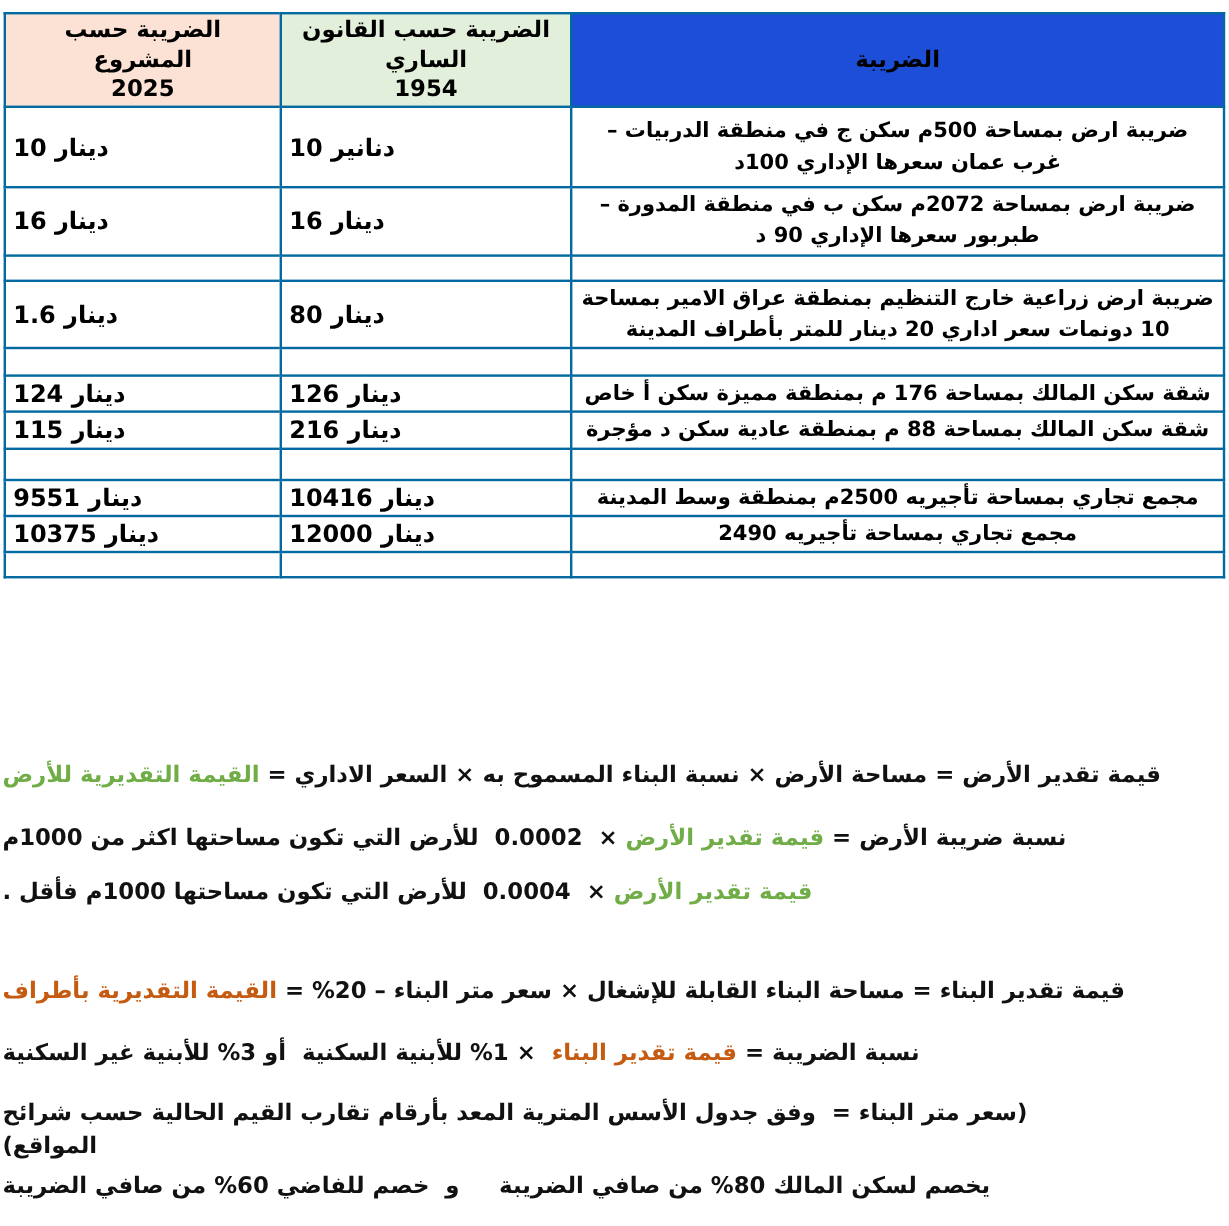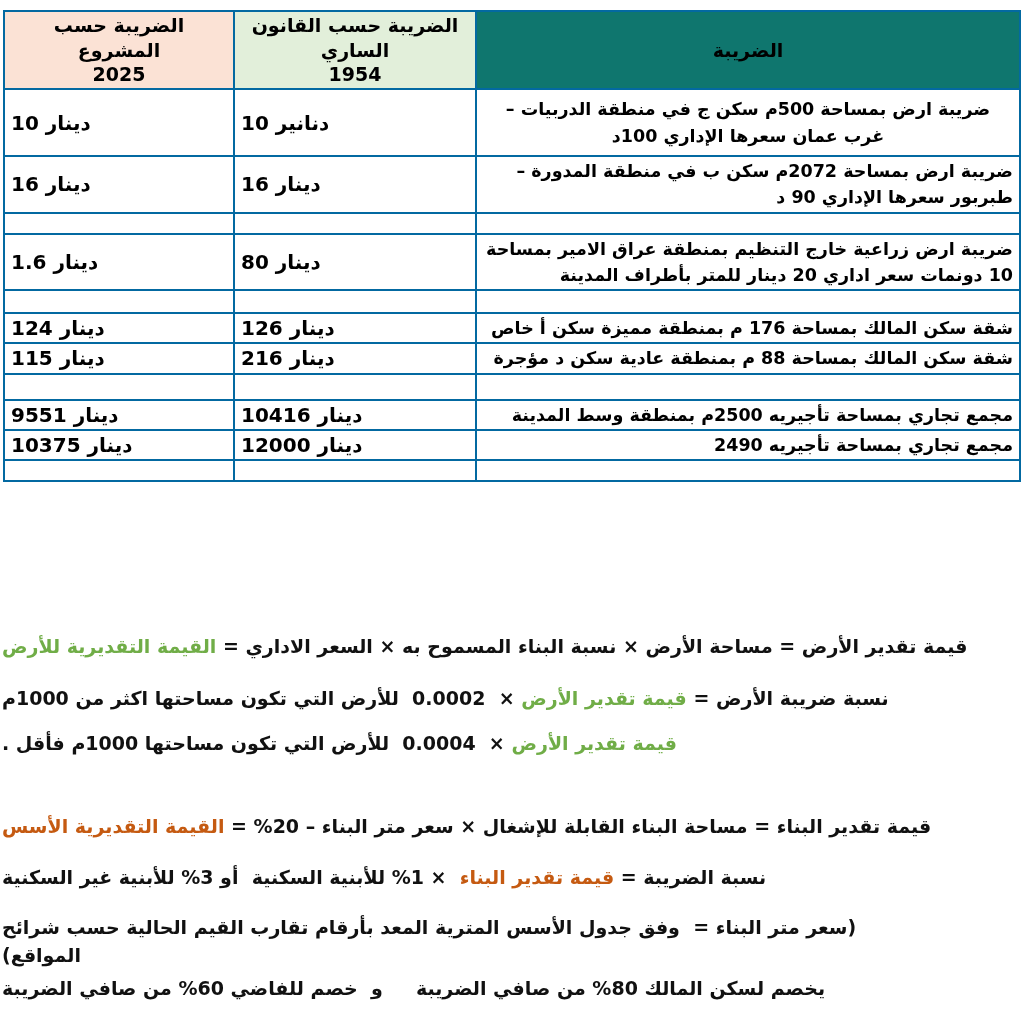--- a/index.html
+++ b/index.html
@@ -14,21 +14,21 @@
   }
   table.tax col.c-desc{width:544px;}
   table.tax col.c-1954{width:242px;}
   table.tax col.c-2025{width:230px;}
   table.tax th,table.tax td{border:2px solid #0369a1;padding:1px 6px;}
   table.tax th{
     height:48px;font-size:19px;font-weight:bold;text-align:center;vertical-align:middle;
     line-height:1.3;
   }
   td.desc{
-    text-align:right;vertical-align:middle;font-size:17.5px;font-weight:600;
+    text-align:center;vertical-align:middle;font-size:17.5px;font-weight:600;
     line-height:1.5;white-space:pre-line;padding:2px 10px 2px 6px;
   }
   td.val{
     direction:ltr;text-align:left;vertical-align:middle;
     font-size:20px;font-weight:600;
   }
   
   .formulas{
     position:absolute;top:632px;right:22px;width:1000px;
     direction:rtl;text-align:left;font-size:19px;font-weight:600;color:#111;
@@ -43,21 +43,21 @@
 <div class="page">
 
   <table class="tax">
     <colgroup>
       <col class="c-desc">
         <col class="c-1954">
         <col class="c-2025">
     </colgroup>
     <thead>
       <tr>
-        <th style="background: #0f766e;">
+        <th style="background: #1d4ed8;">
           <div>الضريبة</div>
         </th>
         <th style="background: rgb(226, 239, 218);">
           <div>الضريبة حسب القانون الساري</div>
           <div>1954</div>
         </th>
         <th style="background: rgb(251, 226, 213);">
           <div>الضريبة حسب المشروع</div>
           <div>2025</div>
         </th>
@@ -119,19 +119,19 @@
           <td style="height: 17px;"></td>
           <td style="height: 17px;"></td>
         </tr>
       </tbody>
   </table>
 
   <div class="formulas">
       <div class="formula-line" style="padding-right: 0px; margin-bottom: 24px;"><span class="seg">قيمة تقدير الأرض = مساحة الأرض × نسبة البناء المسموح به × السعر الاداري = </span><span class="seg seg-bold" style="color: rgb(112, 173, 71);">القيمة التقديرية للأرض</span></div>
       <div class="formula-line" style="padding-right: 0px; margin-bottom: 17px;"><span class="seg">نسبة ضريبة الأرض = </span><span class="seg seg-bold" style="color: rgb(112, 173, 71);">قيمة تقدير الأرض</span><span class="seg"> × &nbsp;0.0002&nbsp; للأرض التي تكون مساحتها اكثر من 1000م</span></div>
       <div class="formula-line" style="padding-right: 192px; margin-bottom: 55px;"><span class="seg seg-bold" style="color: rgb(112, 173, 71);">قيمة تقدير الأرض</span><span class="seg"> × &nbsp;0.0004&nbsp; للأرض التي تكون مساحتها 1000م فأقل .</span></div>
-      <div class="formula-line" style="padding-right: 0px; margin-bottom: 23px;"><span class="seg">قيمة تقدير البناء = مساحة البناء القابلة للإشغال × سعر متر البناء – 20% = </span><span class="seg seg-bold" style="color: rgb(197, 90, 17);">القيمة التقديرية الأسس</span></div>
+      <div class="formula-line" style="padding-right: 0px; margin-bottom: 23px;"><span class="seg">قيمة تقدير البناء = مساحة البناء القابلة للإشغال × سعر متر البناء – 20% = </span><span class="seg seg-bold" style="color: rgb(197, 90, 17);">القيمة التقديرية بأطراف</span></div>
       <div class="formula-line" style="padding-right: 75px; margin-bottom: 22px;"><span class="seg">نسبة الضريبة = </span><span class="seg seg-bold" style="color: rgb(197, 90, 17);">قيمة تقدير البناء</span><span class="seg"> &nbsp;× 1% للأبنية السكنية &nbsp;أو 3% للأبنية غير السكنية</span></div>
       <div class="formula-line" style="padding-right: 70px; margin-bottom: 5px;"><span class="seg">(سعر متر البناء = &nbsp;وفق جدول الأسس المترية المعد بأرقام تقارب القيم الحالية حسب شرائح المواقع)</span></div>
       <div class="formula-line" style="padding-right: 120px; margin-bottom: 0px;"><span class="seg">يخصم لسكن المالك 80% من صافي الضريبة &nbsp;&nbsp;&nbsp; و &nbsp;خصم للفاضي 60% من صافي الضريبة</span></div>
     </div>
 
 </div>
 
 </body></html>

